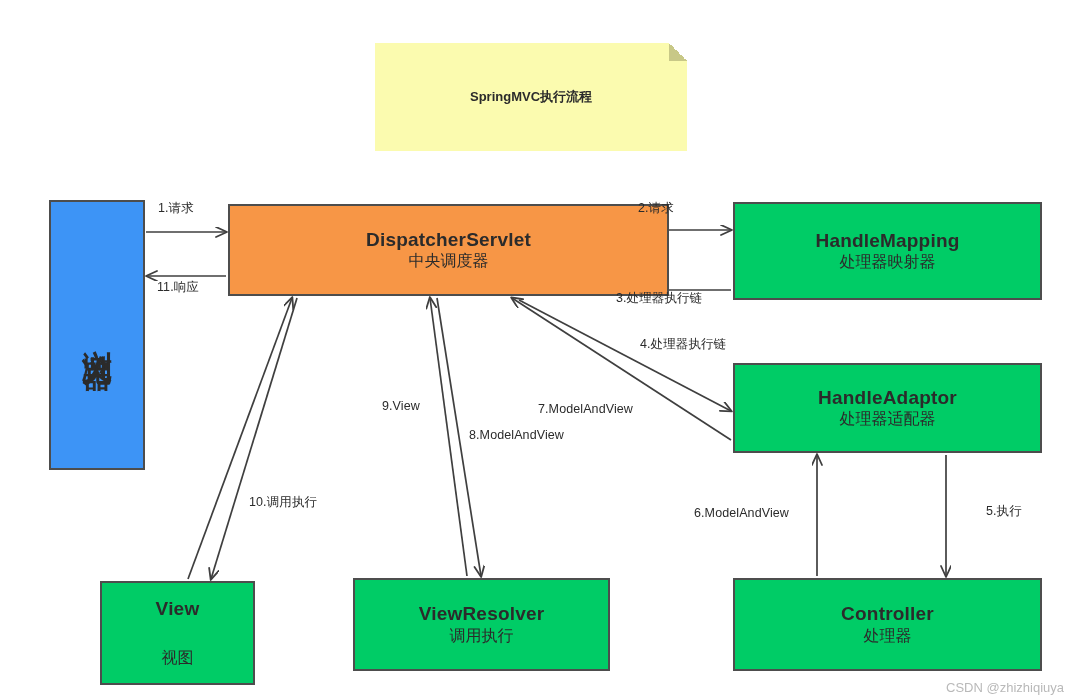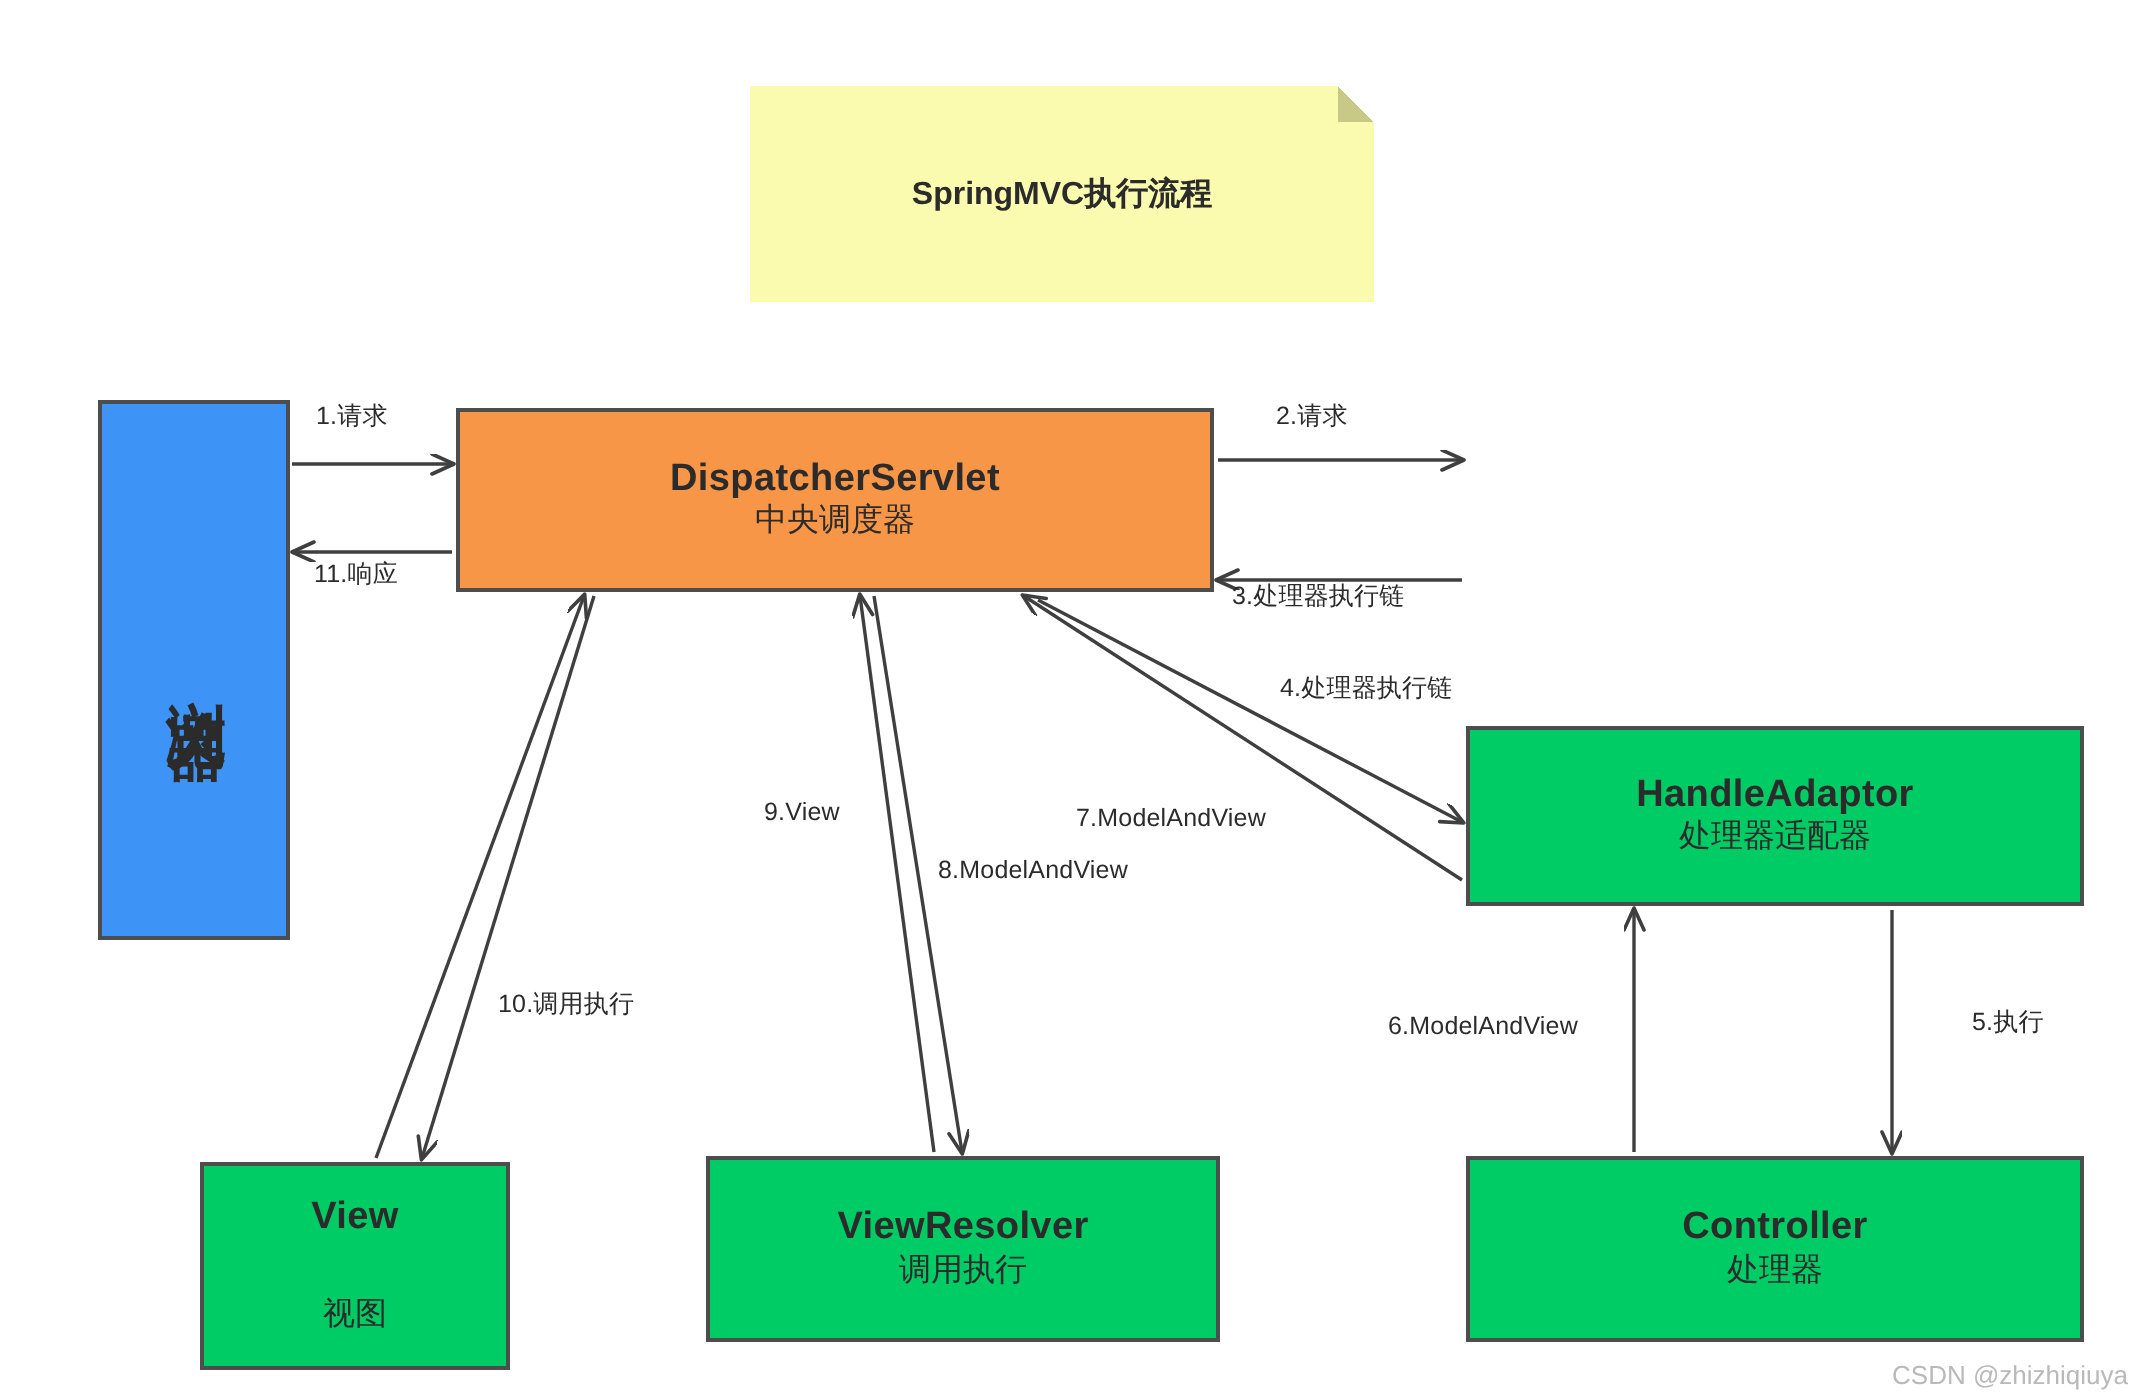--- a/index.html
+++ b/index.html
@@ -40,35 +40,35 @@
     background:#fbfbaf;
     z-index:3;
   }
   #note .fold{
     position:absolute;right:0;top:0;width:18px;height:18px;
     background:linear-gradient(225deg,#ffffff 0 50%,#c8c887 50% 100%);
   }
   #note .note-text{
     position:absolute;left:0;top:0;width:100%;height:100%;
     display:flex;align-items:center;justify-content:center;
-    font-size:16px;font-weight:bold;color:#2b2b2b;
+    font-size:13px;font-weight:bold;color:#2b2b2b;
   }
 
   
   #n-browser{
     left:49px;top:200px;width:96px;height:270px;
   }
   #n-browser .vtext{
     writing-mode:vertical-rl;
     text-orientation:upright;
     font-size:30px;font-weight:bold;color:#2b2b2b;
     letter-spacing:6px;line-height:1;
   }
 
-  #n-dispatcher{left:228px;top:204px;width:379px;height:92px;}
+  #n-dispatcher{left:228px;top:204px;width:441px;height:92px;}
   #n-handlemapping{left:733px;top:202px;width:309px;height:98px;}
   #n-handleadaptor{left:733px;top:363px;width:309px;height:90px;}
   #n-view{left:100px;top:581px;width:155px;height:104px;gap:28px;}
   #n-viewresolver{left:353px;top:578px;width:257px;height:93px;}
   #n-controller{left:733px;top:578px;width:309px;height:93px;}
 
   .edge-label{
     position:absolute;
     font-size:12.5px;
     font-weight:normal;
@@ -133,20 +133,24 @@
 
   <div class="node blue" id="n-browser">
     <span class="vtext">浏览器</span>
   </div>
 
   <div class="node orange" id="n-dispatcher">
     <span class="t-en">DispatcherServlet</span>
     <span class="t-cn">中央调度器</span>
   </div>
 
+  <div class="node green" id="n-handlemapping">
+    <span class="t-en">HandleMapping</span>
+    <span class="t-cn">处理器映射器</span>
+  </div>
 
   <div class="node green" id="n-handleadaptor">
     <span class="t-en">HandleAdaptor</span>
     <span class="t-cn">处理器适配器</span>
   </div>
 
   <div class="node green" id="n-view">
     <span class="t-en">View</span>
     <span class="t-cn">视图</span>
   </div>

